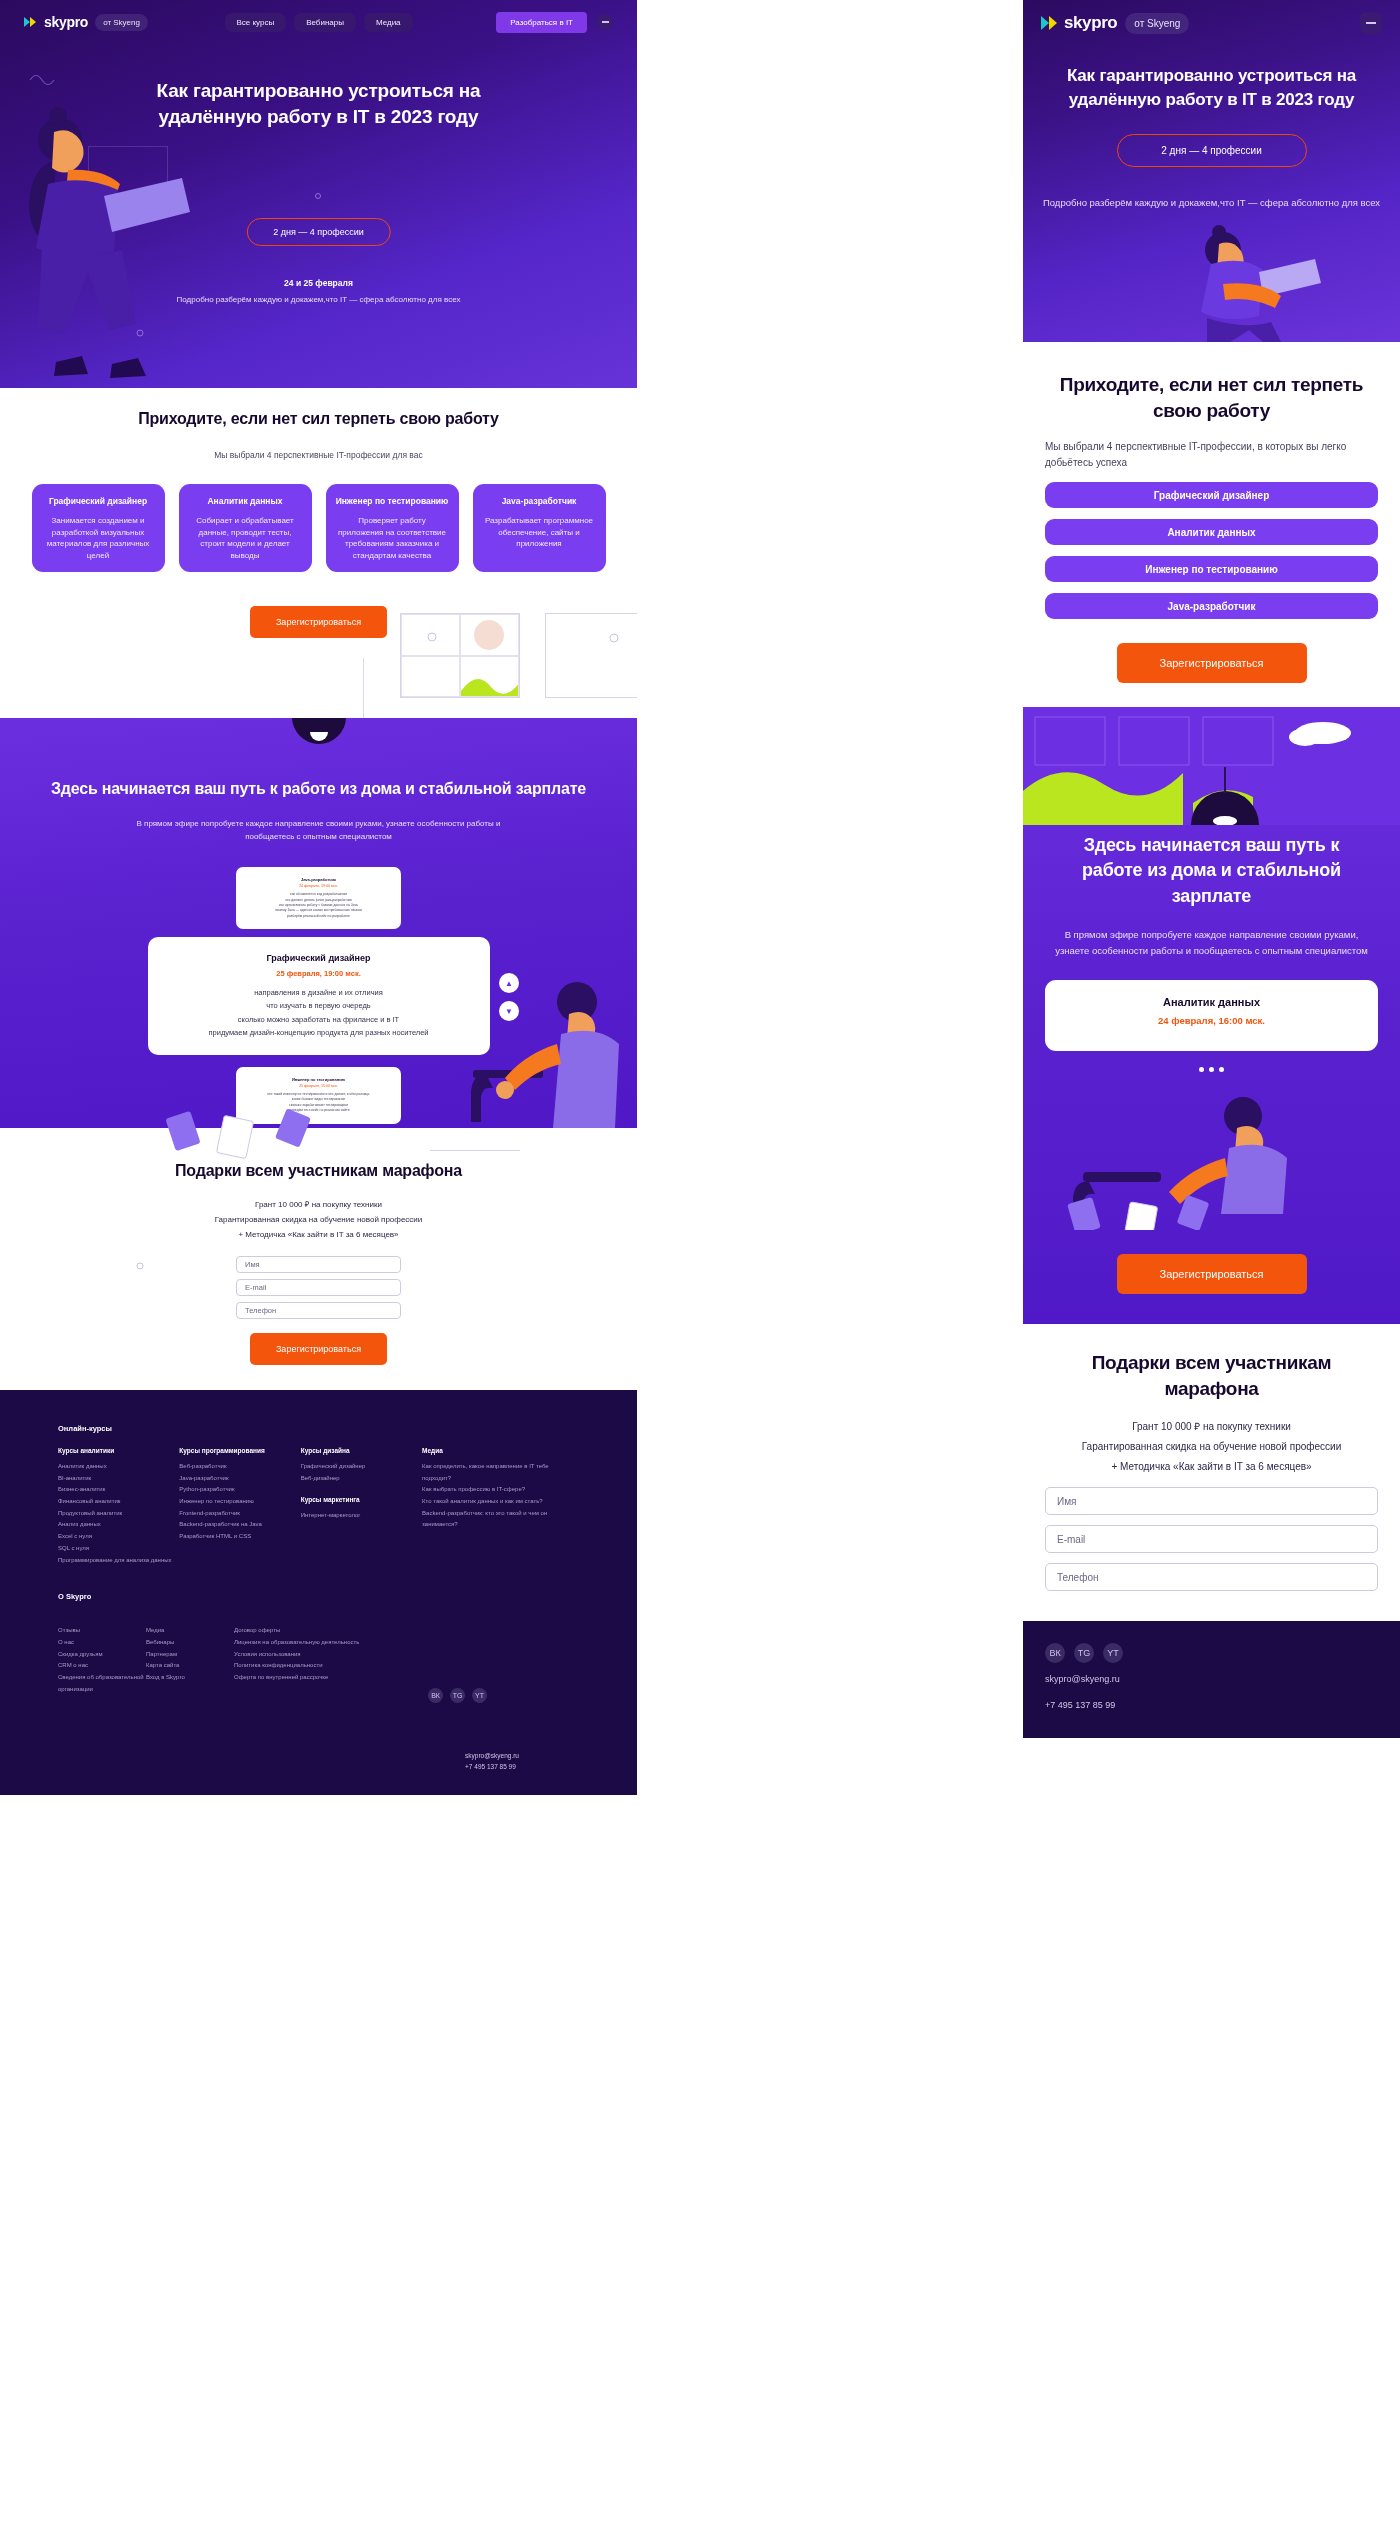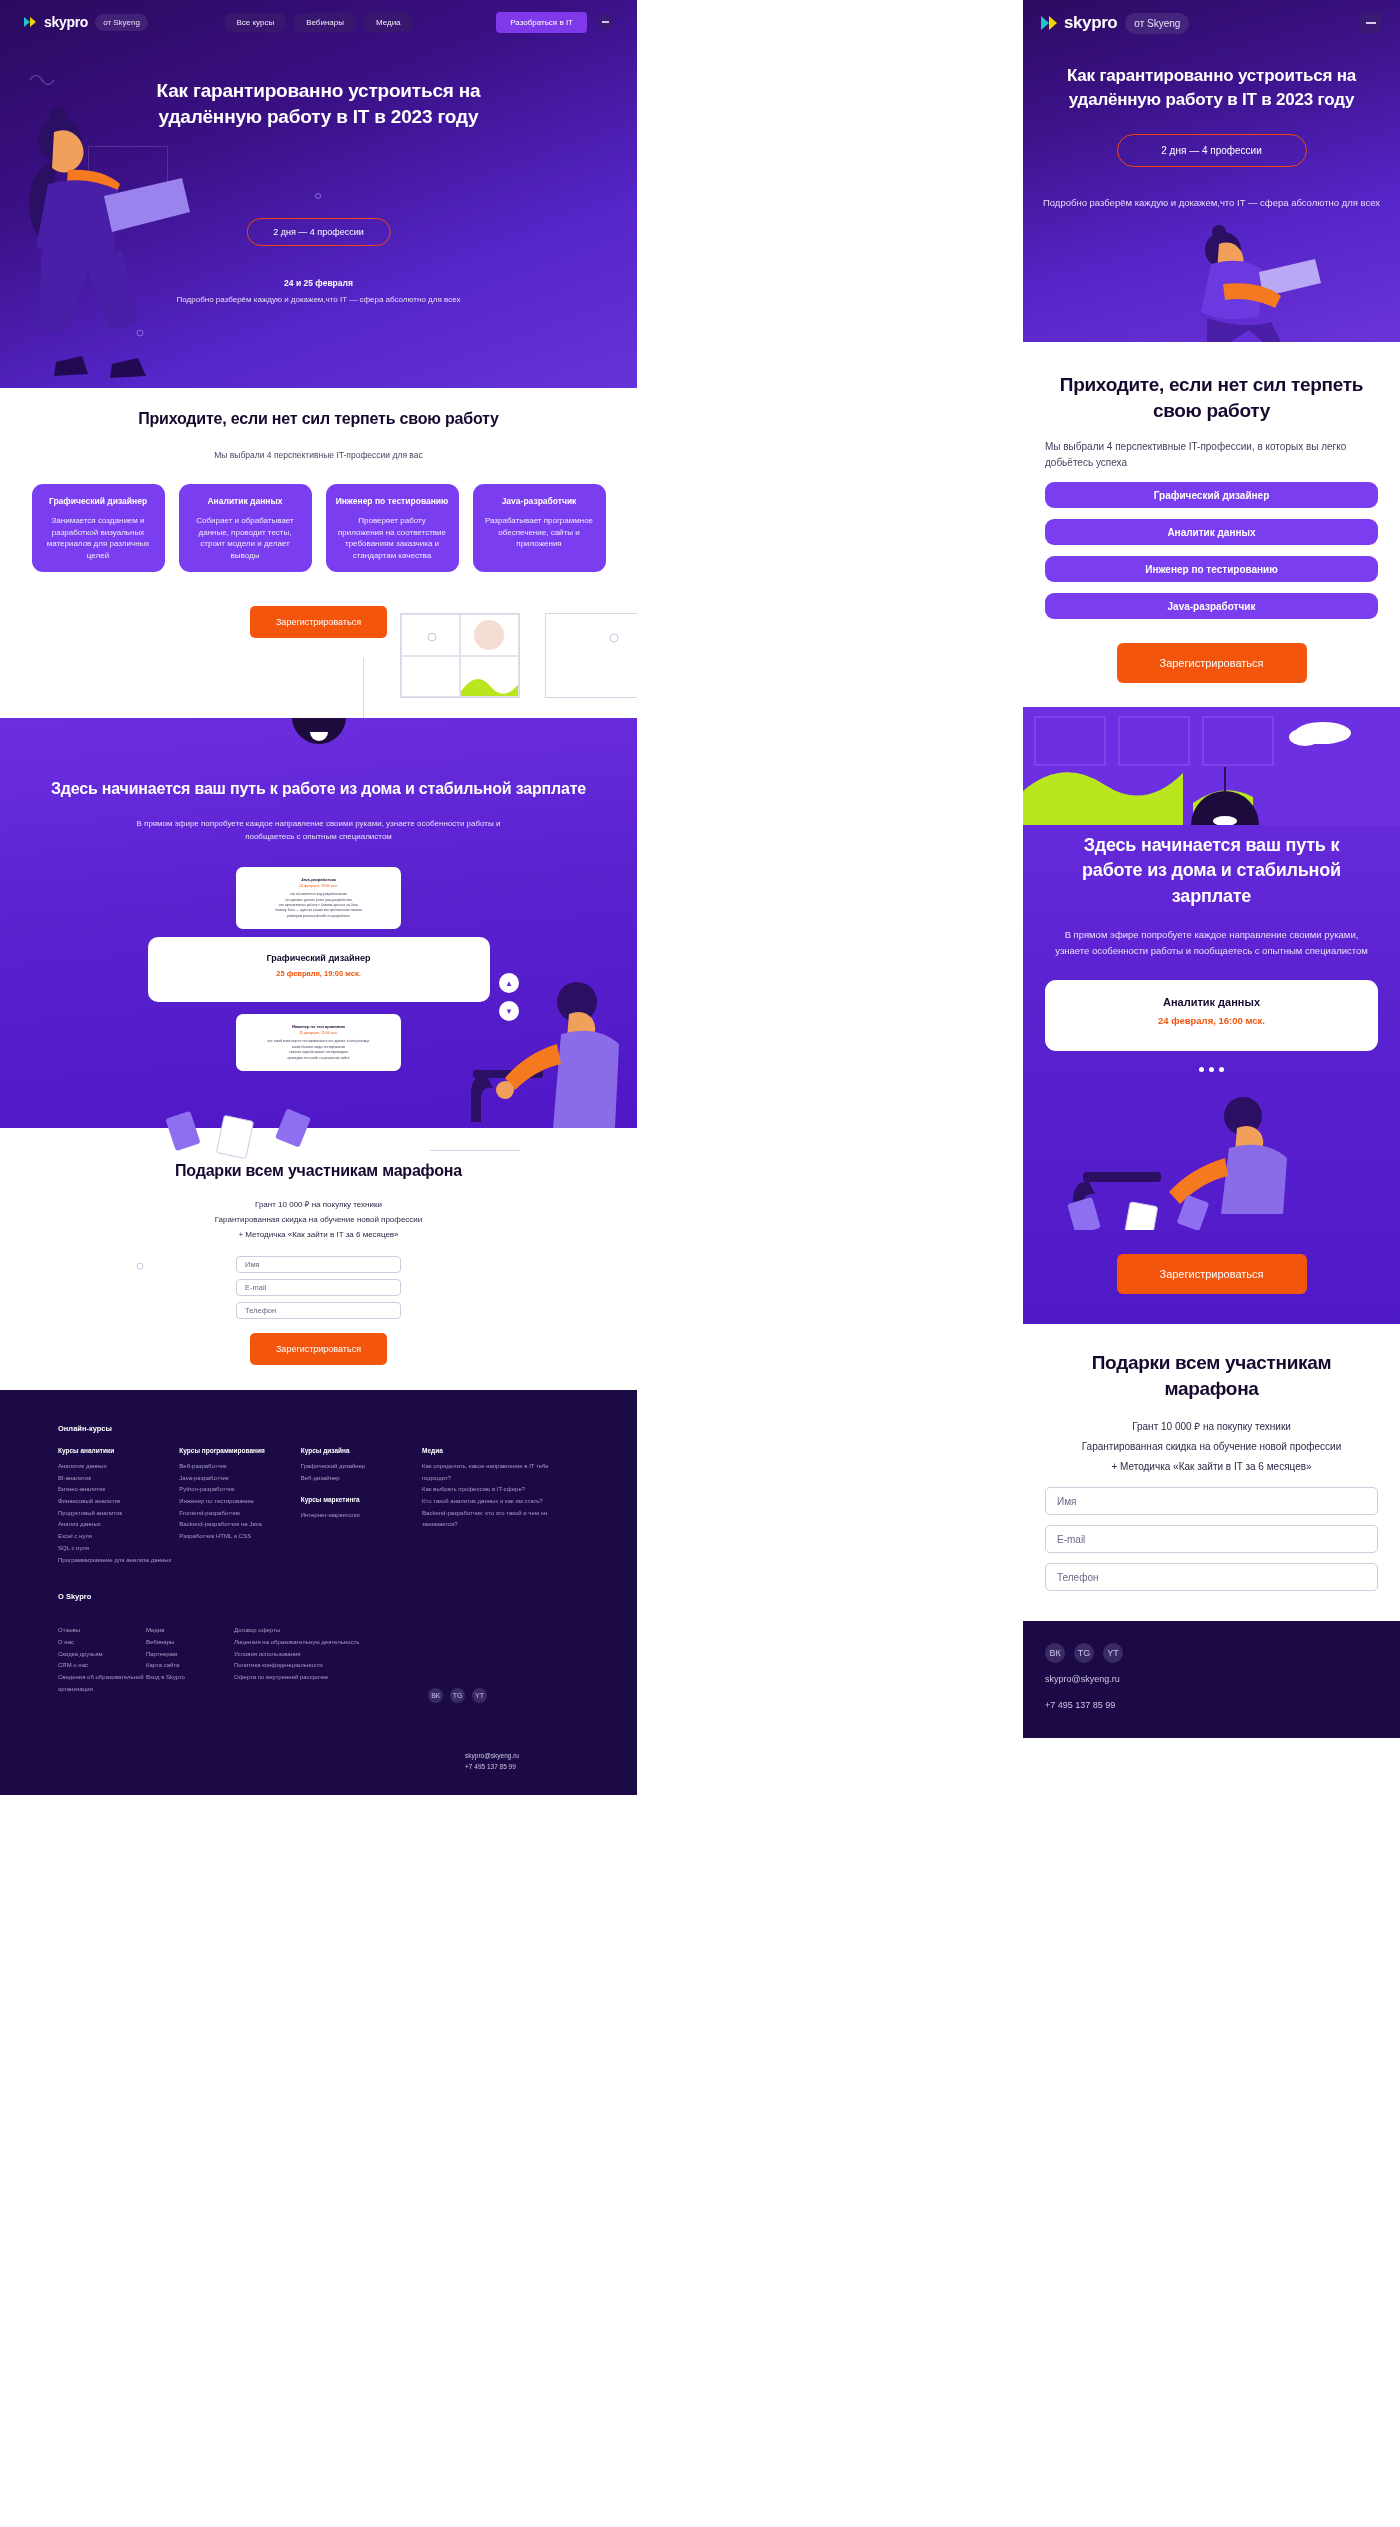--- a/index.html
+++ b/index.html
@@ -277,20 +277,26 @@
           <li>что должен делать junior java-разработчик</li>
           <li>как организовать работу с базами данных на Java</li>
           <li>почему Java — один из самых востребованных языков</li>
           <li>разберём реальный кейс по разработке</li>
         </ul>
       </div>
 
       <div class="slide-main">
         <div class="t">Графический дизайнер</div>
         <div class="d">25 февраля, 19:00 мск.</div>
+        <ul>
+          <li>направления в дизайне и их отличия</li>
+          <li>что изучать в первую очередь</li>
+          <li>сколько можно заработать на фрилансе и в IT</li>
+          <li>придумаем дизайн-концепцию продукта для разных носителей</li>
+        </ul>
       </div>
 
       <div class="slide-sm" style="margin-top:12px;">
         <div class="t">Инженер по тестированию</div>
         <div class="d">25 февраля, 15:00 мск.</div>
         <ul>
           <li>кто такой инженер по тестированию и что делает, в чём разница</li>
           <li>какие бывают виды тестирования</li>
           <li>сколько зарабатывают тестировщики</li>
           <li>проведём тест-кейс на реальном сайте</li>

